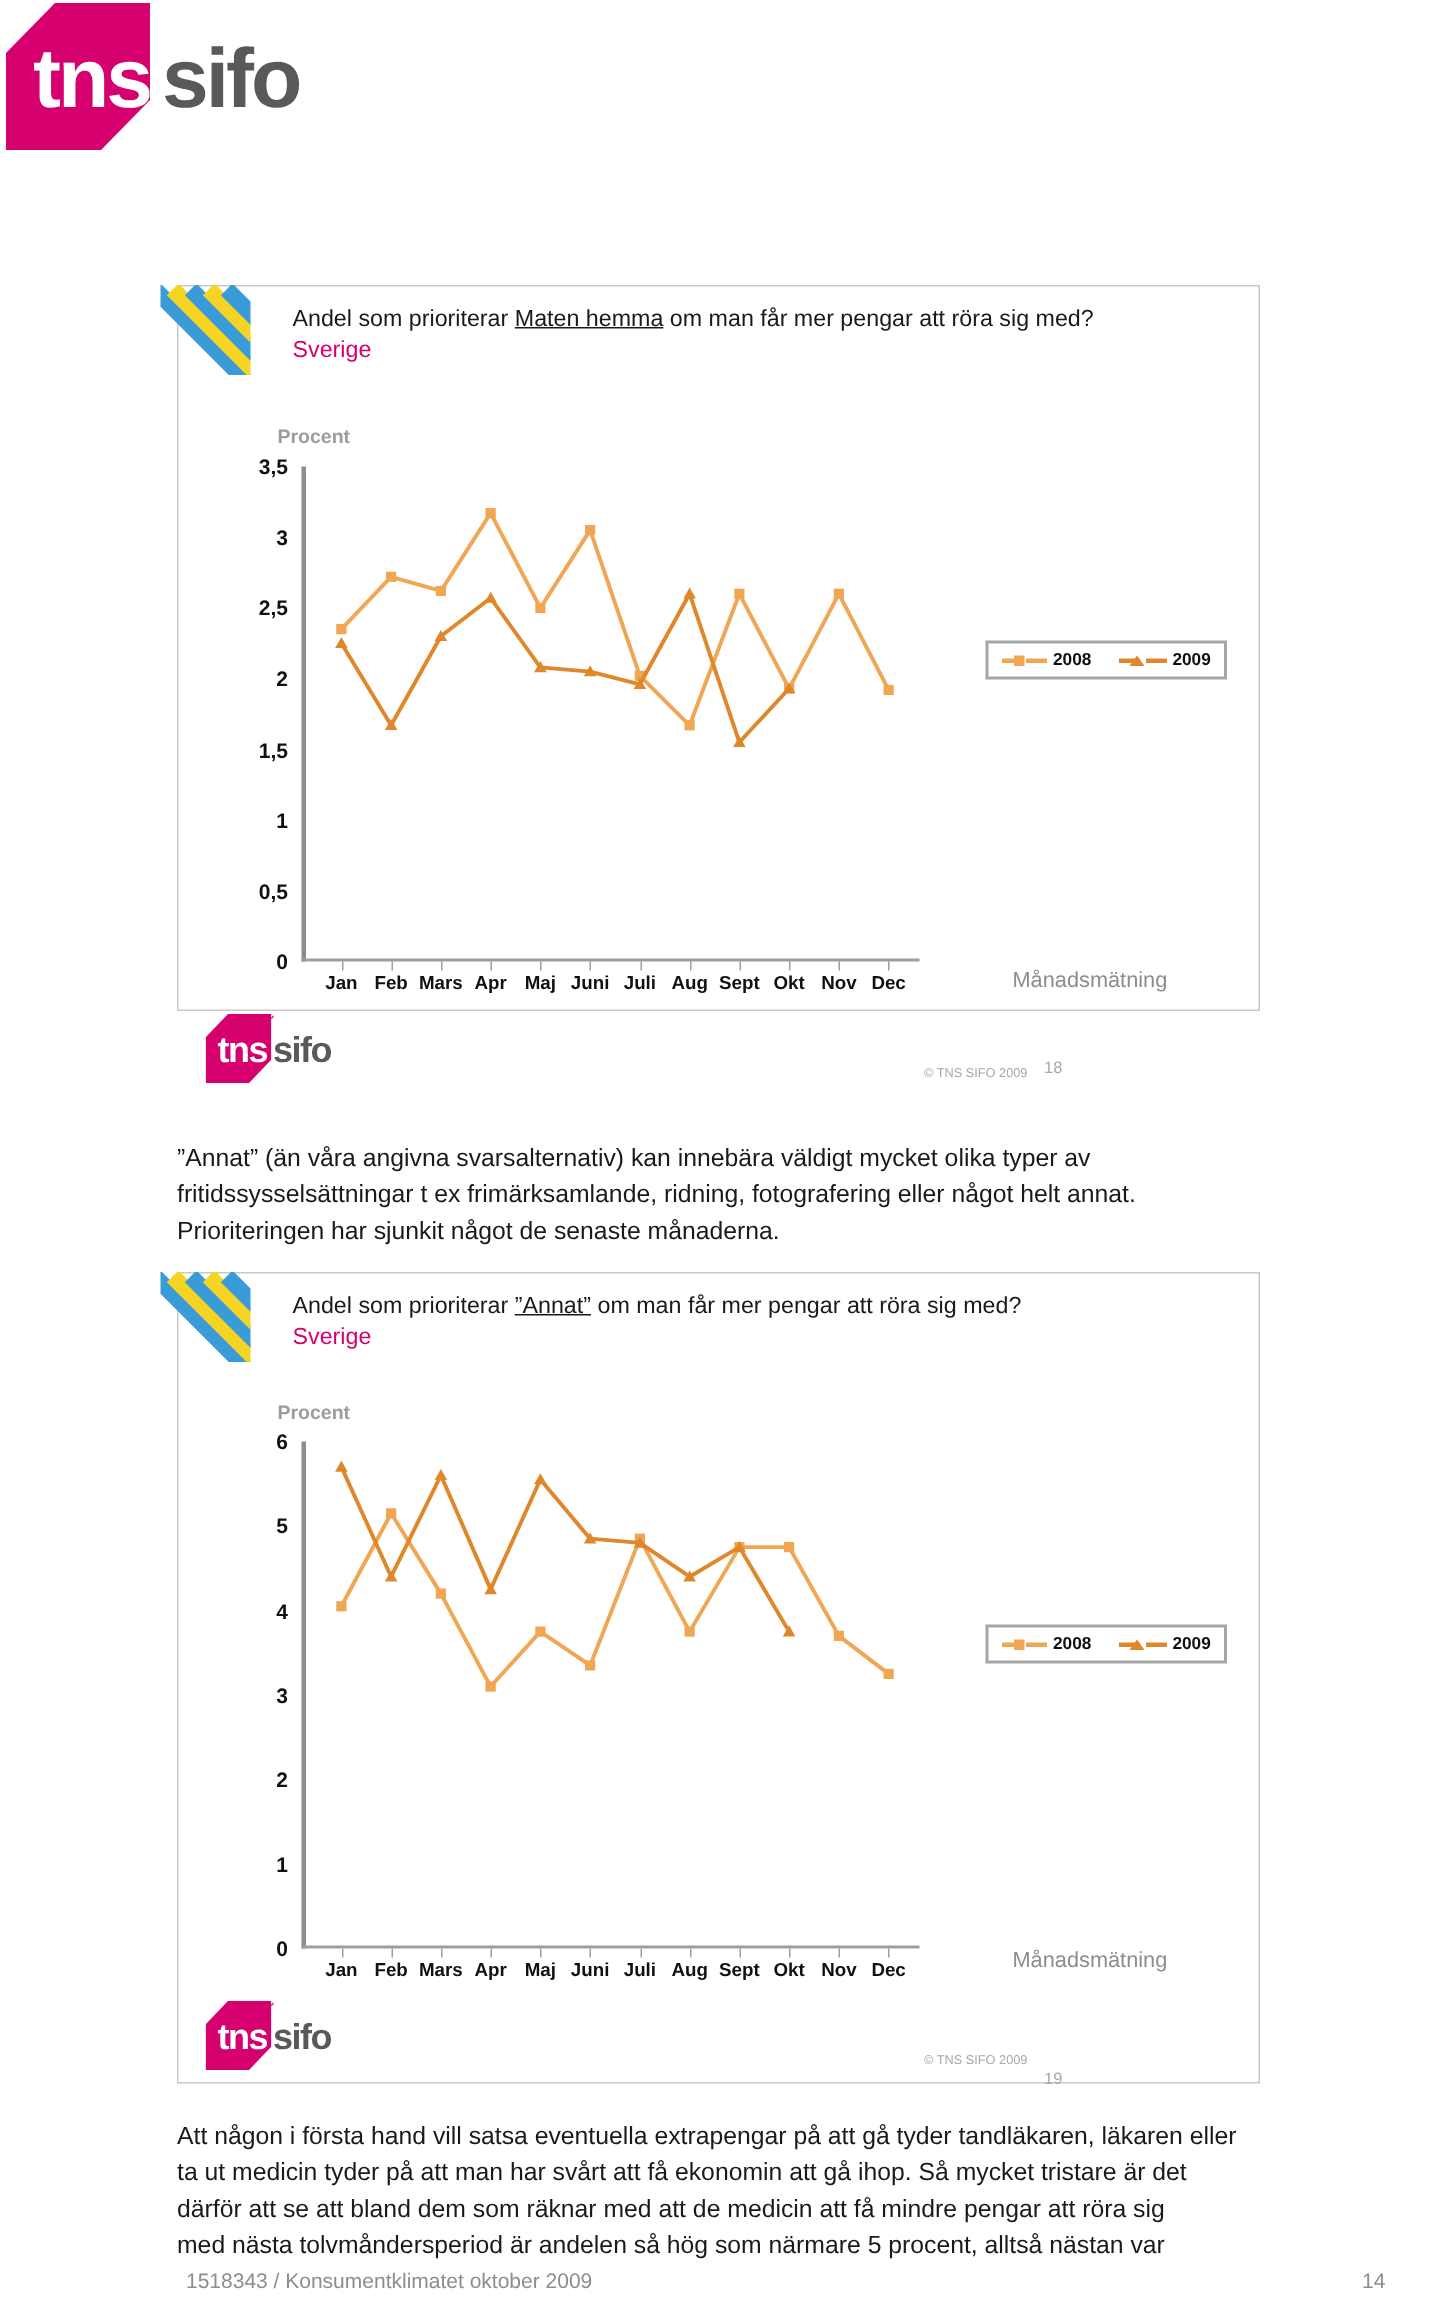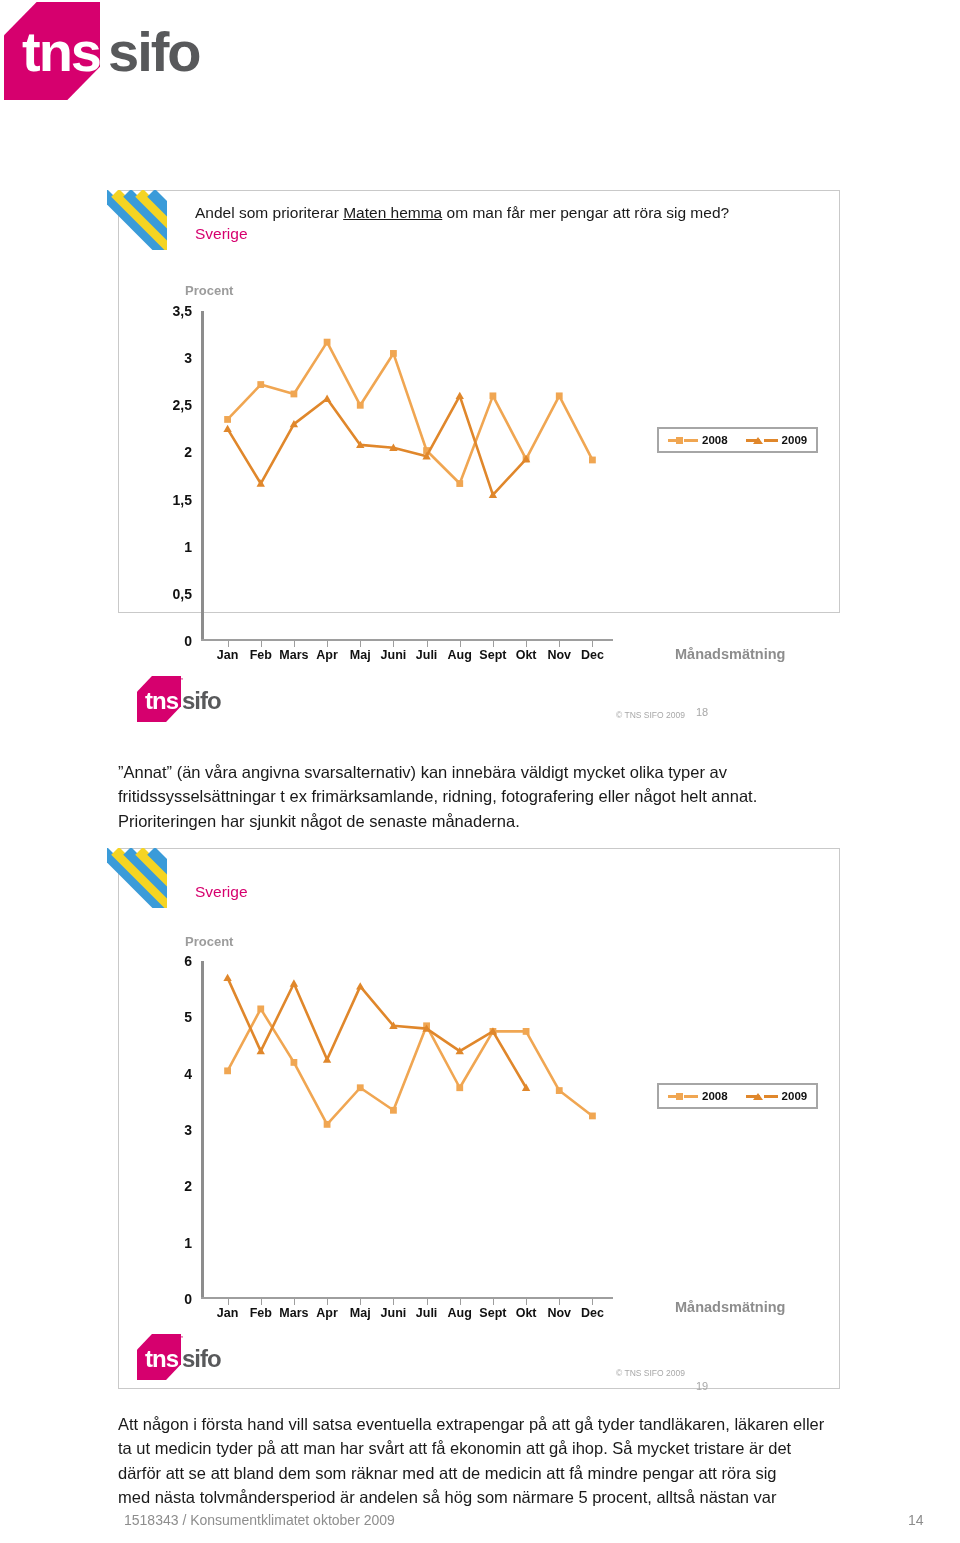--- a/index.html
+++ b/index.html
@@ -90,21 +90,21 @@
   .legend-item { display:flex; align-items:center; gap:4px; }
   .legend-item .swatch-line { width:14px; height:3px; display:inline-block; }
   .legend-item .swatch-mk { width:7px; height:7px; display:inline-block; }
   .legend-item .swatch-mk.tri {
     width:0; height:0; background:transparent;
     border-left:5px solid transparent; border-right:5px solid transparent;
   }
   .legend-item span.lbl { font-size:11.5px; font-weight:bold; color:#111; }
 
   .measure-label {
-    position:absolute; font-size:14.5px; font-weight:bold; color:#8d8d8d;
+    position:absolute; font-size:14.5px; font-weight:normal; color:#8d8d8d;
   }
 
   
   .logo-small { position:absolute; width:100px; height:46px; }
   .logo-small .mark {
     position:absolute; left:0; top:0; width:44px; height:46px; background:#D6006E;
     clip-path: polygon(34% 0%, 100% 0%, 100% 66%, 66% 100%, 0% 100%, 0% 34%);
   }
   .logo-small .tns { position:absolute; left:8px; top:13px; font-size:24px; font-weight:bold; color:#fff; letter-spacing:-1px; line-height:1; }
   .logo-small .sifo { position:absolute; left:45px; top:13px; font-size:24px; font-weight:bold; color:#58595B; letter-spacing:-1px; line-height:1; }
@@ -128,21 +128,21 @@
 </head>
 <body>
 
 <div class="logo-main">
   <div class="mark"></div>
   <div class="tns">tns</div>
   <div class="sifo">sifo</div>
   <div class="tm">™</div>
 </div>
 
-<div class="slide" id="slide1" style="left:118px; top:190px; width:722px; height:423px;">
+<div class="slide" id="slide1" style="left:118px; top:190px; width:722px; height:484px;">
   <div class="slide-inner">
 
     <div class="flag-corner">
       <div class="stripe s1"></div>
         <div class="stripe s2"></div>
         <div class="stripe s3"></div>
       <div class="stripe s4"></div>
         <div class="stripe s5"></div>
     </div>
 
@@ -259,20 +259,23 @@
   <div class="slide-inner">
 
     <div class="flag-corner">
       <div class="stripe s1"></div>
         <div class="stripe s2"></div>
         <div class="stripe s3"></div>
       <div class="stripe s4"></div>
         <div class="stripe s5"></div>
     </div>
 
+    <div class="slide-title" style="left:76px; top:12px;">
+      <span>Andel som prioriterar </span><u>”Annat”</u><span> om man får mer pengar att röra sig med?</span>
+    </div>
     <div class="slide-sub" style="left:76px; top:33px;">Sverige</div>
 
     <div class="axis-unit" style="left:66px; top:85px;">Procent</div>
 
     <div class="plot" style="left:82px; top:112px; width:412px; height:338px;">
       <div class="yaxis-line"></div>
       <div class="xaxis-line"></div>
       <div id="s2-yticks">
           <div class="ytick" style="top: 338px;">0</div>
           <div class="ytick" style="top: 281.667px;">1</div>

